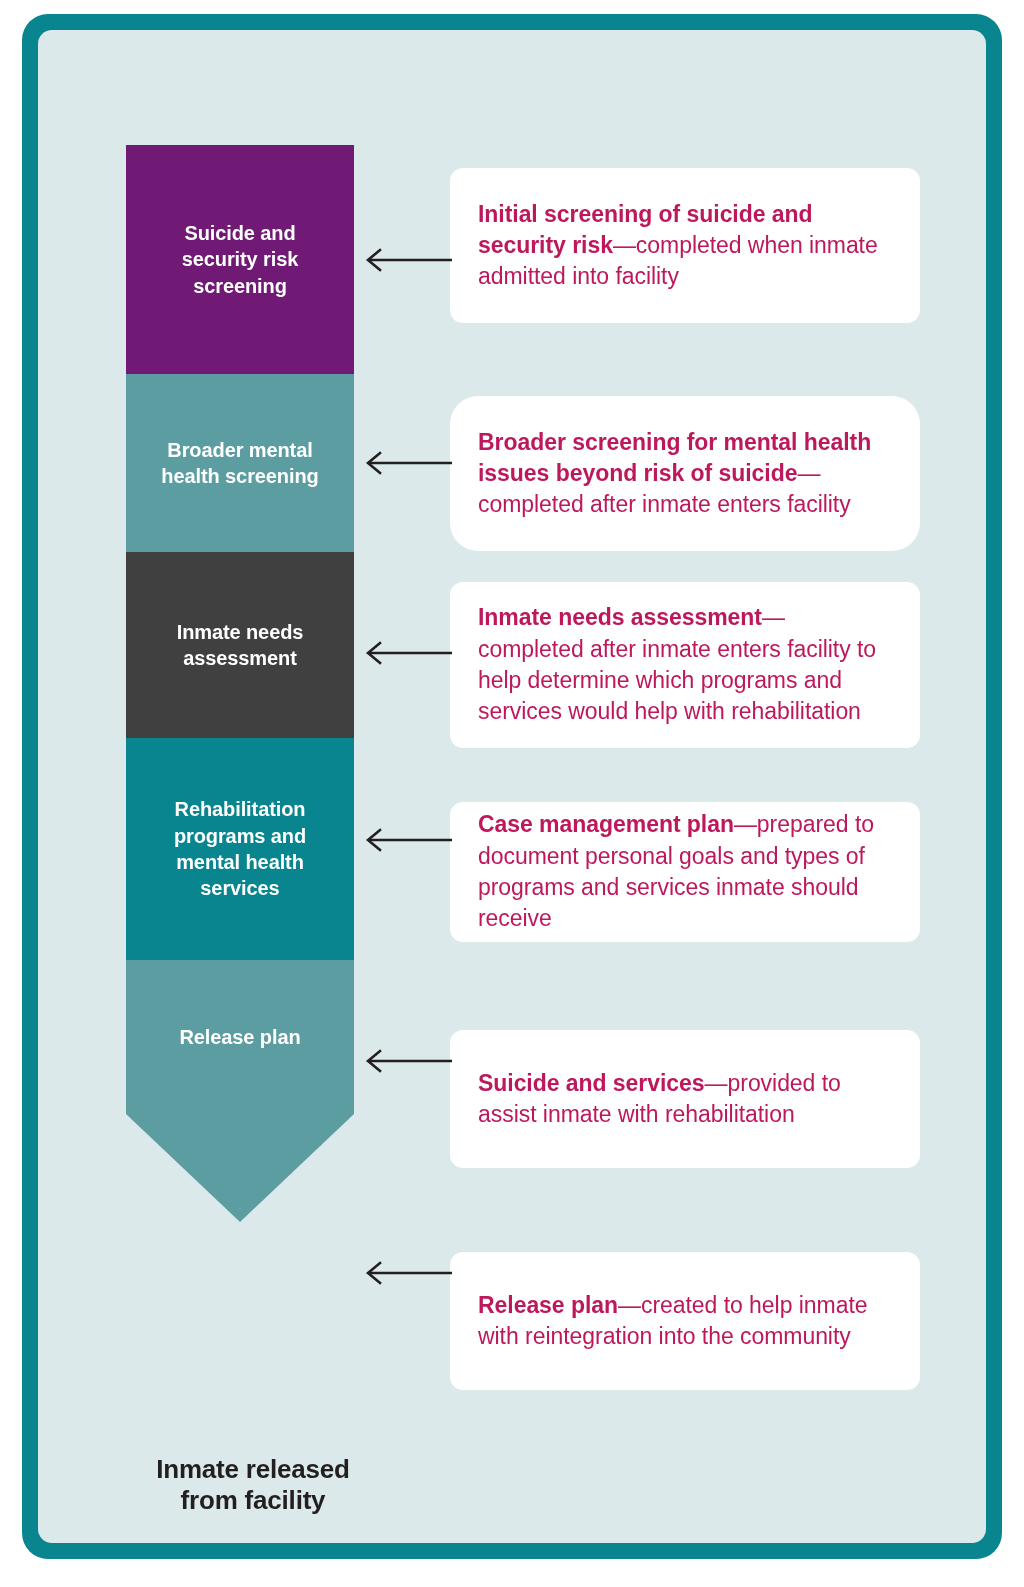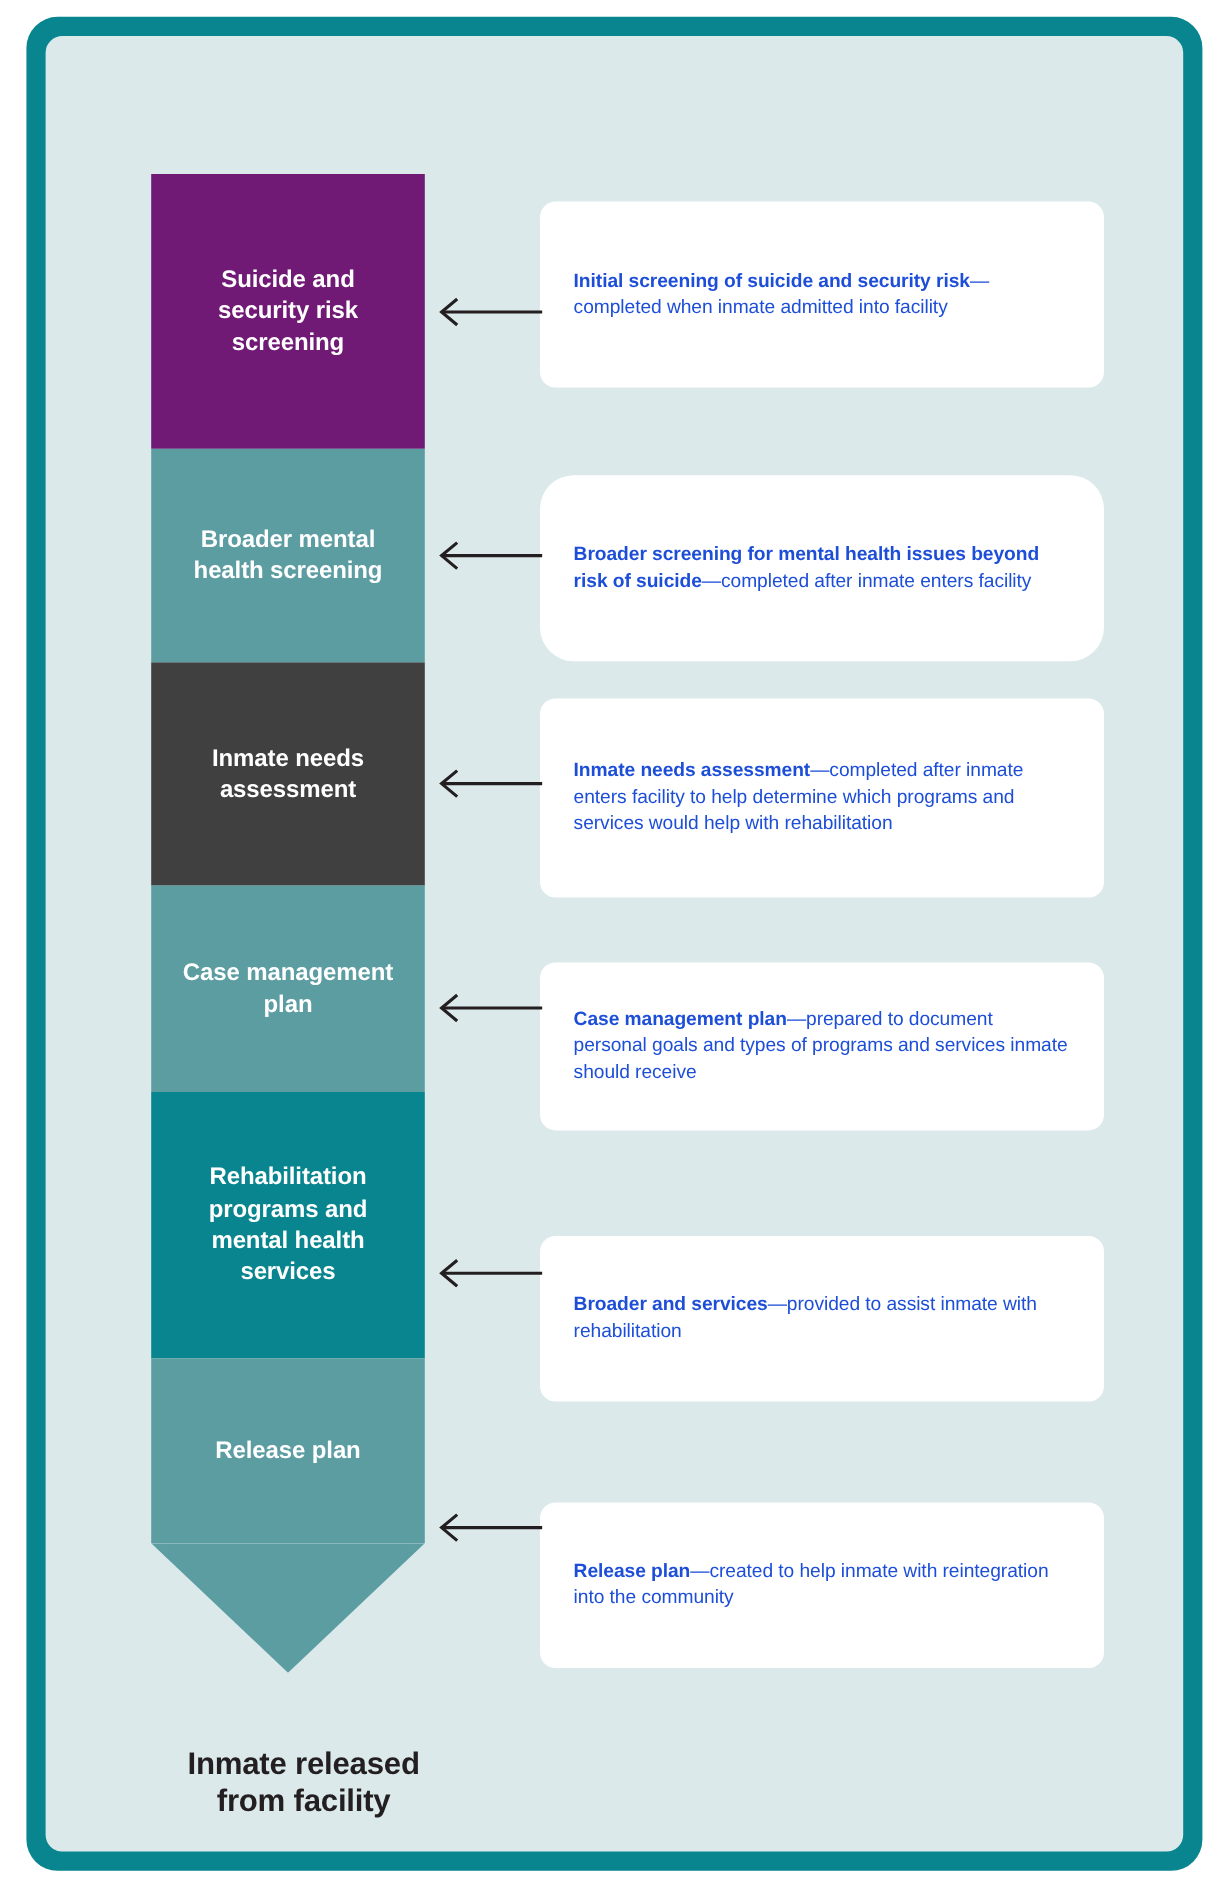--- a/index.html
+++ b/index.html
@@ -95,23 +95,23 @@
   .callout {
     position: absolute;
     background: #ffffff;
     border-radius: 13px;
     box-sizing: border-box;
     display: flex;
     align-items: center;
     padding: 16px 30px 16px 28px;
   }
   .callout-text {
-    font-size: 16px;
+    font-size: 23px;
     line-height: 1.36;
-    color: #1d4ed8;
+    color: #be185d;
     letter-spacing: -0.05px;
   }
   .callout-text .lead {
     font-weight: bold;
   }
 
   
   .connector {
     position: absolute;
     height: 24px;
@@ -132,24 +132,20 @@
 screening</div>
         </div>
         <div class="stage-band" style="height: 178px; background: rgb(92, 157, 162);">
           <div class="stage-label">Broader mental
 health screening</div>
         </div>
         <div class="stage-band" style="height: 186px; background: #404040;">
           <div class="stage-label">Inmate needs
 assessment</div>
         </div>
-        <div class="stage-band" style="height: 172px; background: rgb(92, 157, 162);">
-          <div class="stage-label">Case management
-plan</div>
-        </div>
         <div class="stage-band" style="height: 222px; background: rgb(8, 133, 142);">
           <div class="stage-label">Rehabilitation
 programs and
 mental health
 services</div>
         </div>
         <div class="stage-band" style="height: 154px; background: rgb(92, 157, 162);">
           <div class="stage-label">Release plan</div>
         </div>
         <div id="stage-arrowhead">
@@ -190,21 +186,21 @@
         <div class="callout" style="left: 412px; top: 772px; width: 470px; height: 140px;">
           <div class="callout-text"><span class="lead">Case management plan</span><span>—prepared to document personal goals and types of programs and services inmate should receive</span></div>
         </div>
         <div class="connector" style="left: 316px; top: 798px; width: 98px;">
           <svg width="98" height="24" viewBox="0 0 98 24">
             <line x1="14" y1="12" x2="98" y2="12" stroke="#231F20" stroke-width="2.6"></line>
             <polyline points="26,2 14,12 26,22" fill="none" stroke="#231F20" stroke-width="2.6" stroke-linecap="square" stroke-linejoin="miter"></polyline>
           </svg>
         </div>
         <div class="callout" style="left: 412px; top: 1000px; width: 470px; height: 138px;">
-          <div class="callout-text"><span class="lead">Broader and services</span><span>—provided to assist inmate with rehabilitation</span></div>
+          <div class="callout-text"><span class="lead">Suicide and services</span><span>—provided to assist inmate with rehabilitation</span></div>
         </div>
         <div class="connector" style="left: 316px; top: 1019px; width: 98px;">
           <svg width="98" height="24" viewBox="0 0 98 24">
             <line x1="14" y1="12" x2="98" y2="12" stroke="#231F20" stroke-width="2.6"></line>
             <polyline points="26,2 14,12 26,22" fill="none" stroke="#231F20" stroke-width="2.6" stroke-linecap="square" stroke-linejoin="miter"></polyline>
           </svg>
         </div>
         <div class="callout" style="left: 412px; top: 1222px; width: 470px; height: 138px;">
           <div class="callout-text"><span class="lead">Release plan</span><span>—created to help inmate with reintegration into the community</span></div>
         </div>

